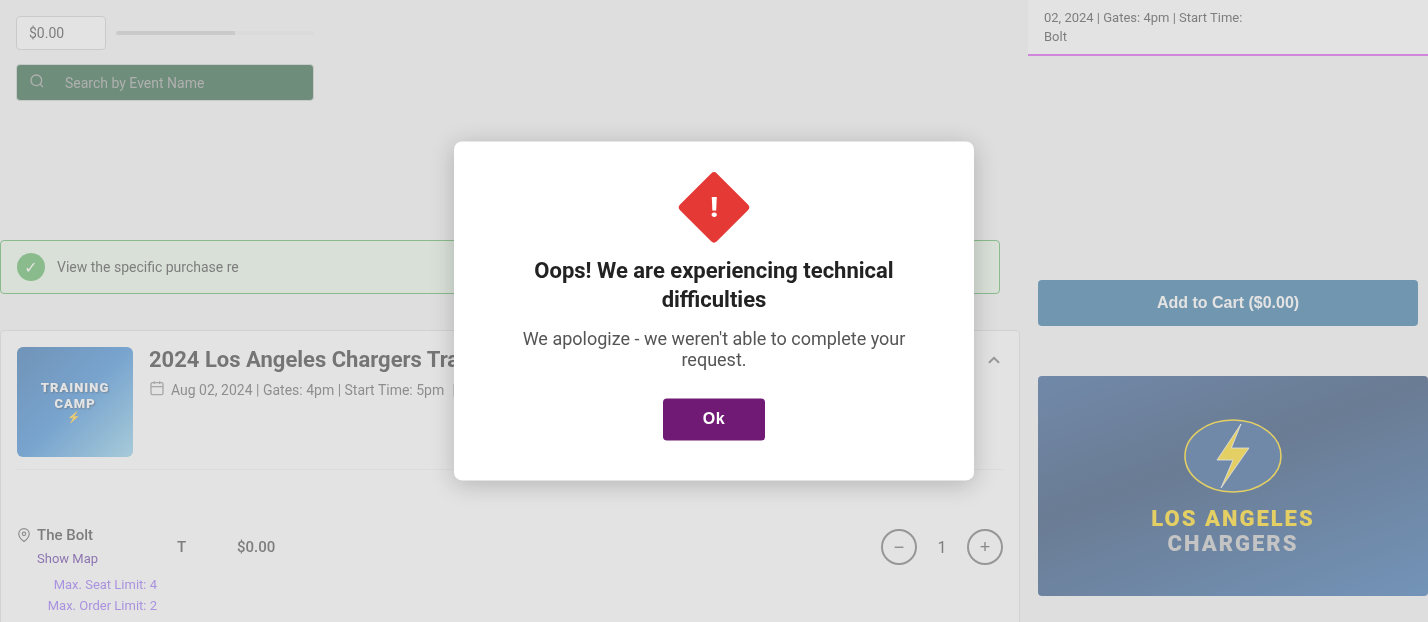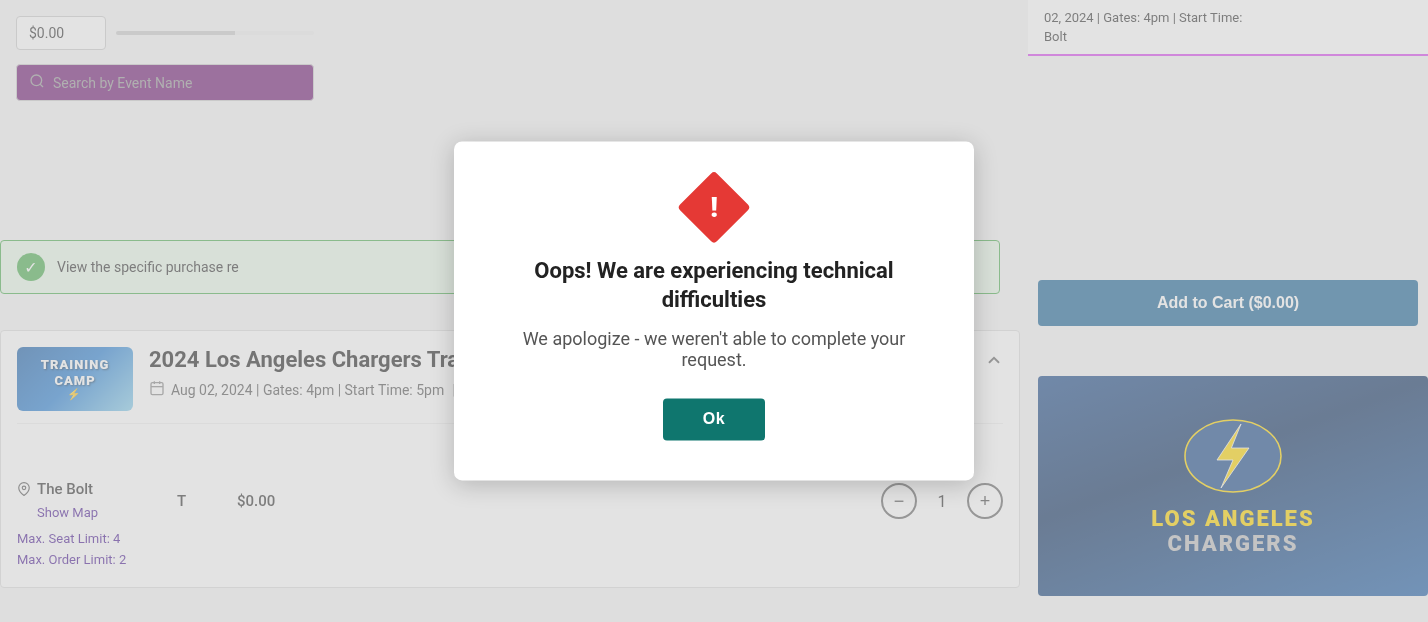--- a/index.html
+++ b/index.html
@@ -73,24 +73,24 @@
       height: 4px;
       background: linear-gradient(to right, #ccc 60%, #eee 60%);
       border-radius: 2px;
       position: relative;
     }
 
     .search-row {
       display: flex;
       align-items: center;
       border: 1px solid #ccc;
-      background: #701a75;
+      background: #14532d;
       border-radius: 4px;
       padding: 8px 12px;
-      gap: 8px;
+      gap: 20px;
       margin-bottom: 0;
     }
 
     .search-icon-svg {
       color: #999;
       font-size: 14px;
     }
 
     .search-placeholder {
       color: #999;
@@ -143,21 +143,21 @@
 
     .event-header {
       display: flex;
       align-items: flex-start;
       gap: 16px;
       margin-bottom: 12px;
     }
 
     .event-thumbnail {
       width: 116px;
-      height: 64px;
+      height: 110px;
       background: linear-gradient(135deg, #1a5fa8 0%, #2980d4 50%, #87ceeb 100%);
       border-radius: 6px;
       display: flex;
       flex-direction: column;
       align-items: center;
       justify-content: center;
       flex-shrink: 0;
       position: relative;
       overflow: hidden;
     }
@@ -248,23 +248,24 @@
 
     .show-map-link {
       color: #4c1d95;
       font-size: 13px;
       text-decoration: none;
       margin-left: 20px;
     }
 
     .limits-text {
       font-size: 13px;
-      color: #4c1d95;
+      color: #8b5cf6;
       line-height: 1.6;
       margin-top: 8px;
+      text-align: right;
     }
 
     .ticket-type {
       font-size: 15px;
       color: #333;
       font-weight: 500;
       min-width: 40px;
     }
 
     .ticket-price {
@@ -413,21 +414,21 @@
       line-height: 1.3;
     }
 
     .modal-body {
       font-size: 18px;
       color: #555;
       margin-bottom: 28px;
     }
 
     .modal-ok-btn {
-      background: #0f766e;
+      background: #701a75;
       color: white;
       border: none;
       border-radius: 4px;
       padding: 12px 40px;
       font-size: 16px;
       font-weight: 600;
       cursor: pointer;
       letter-spacing: 0.5px;
     }
 

